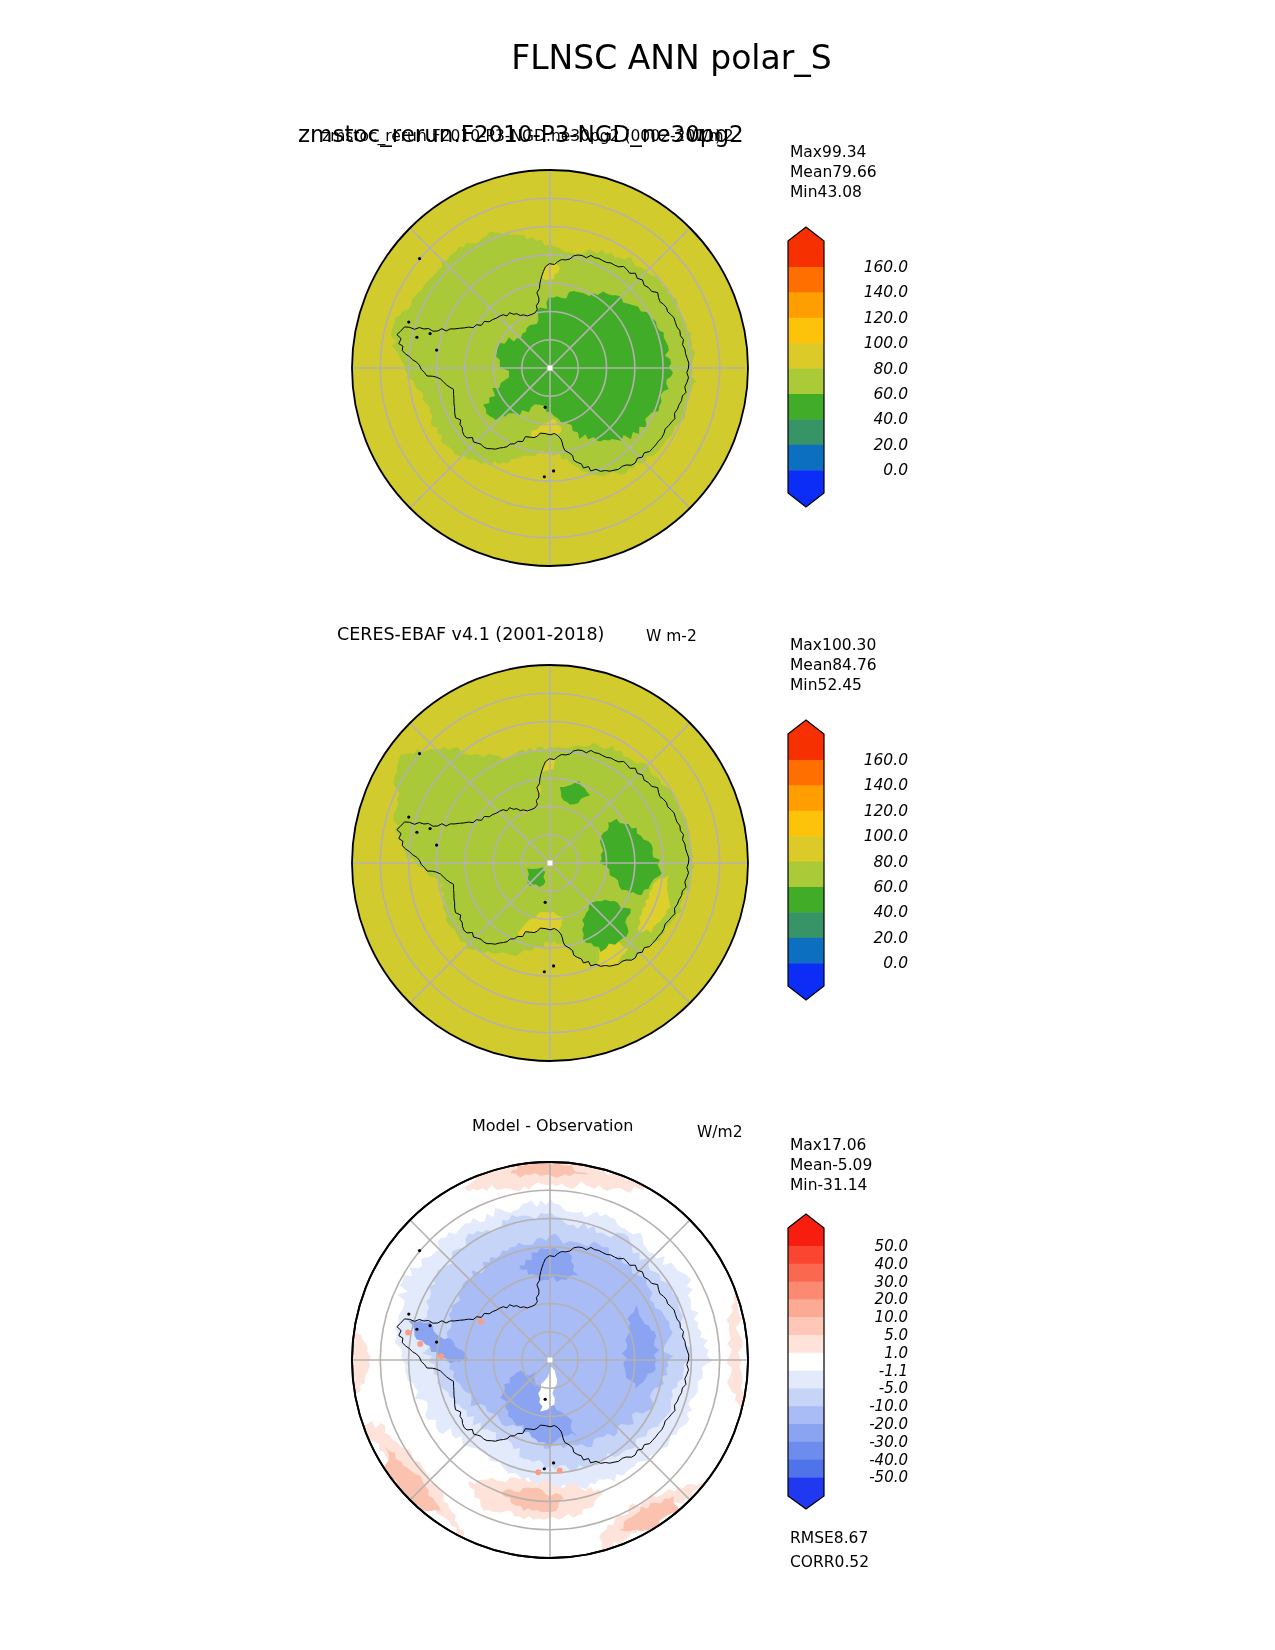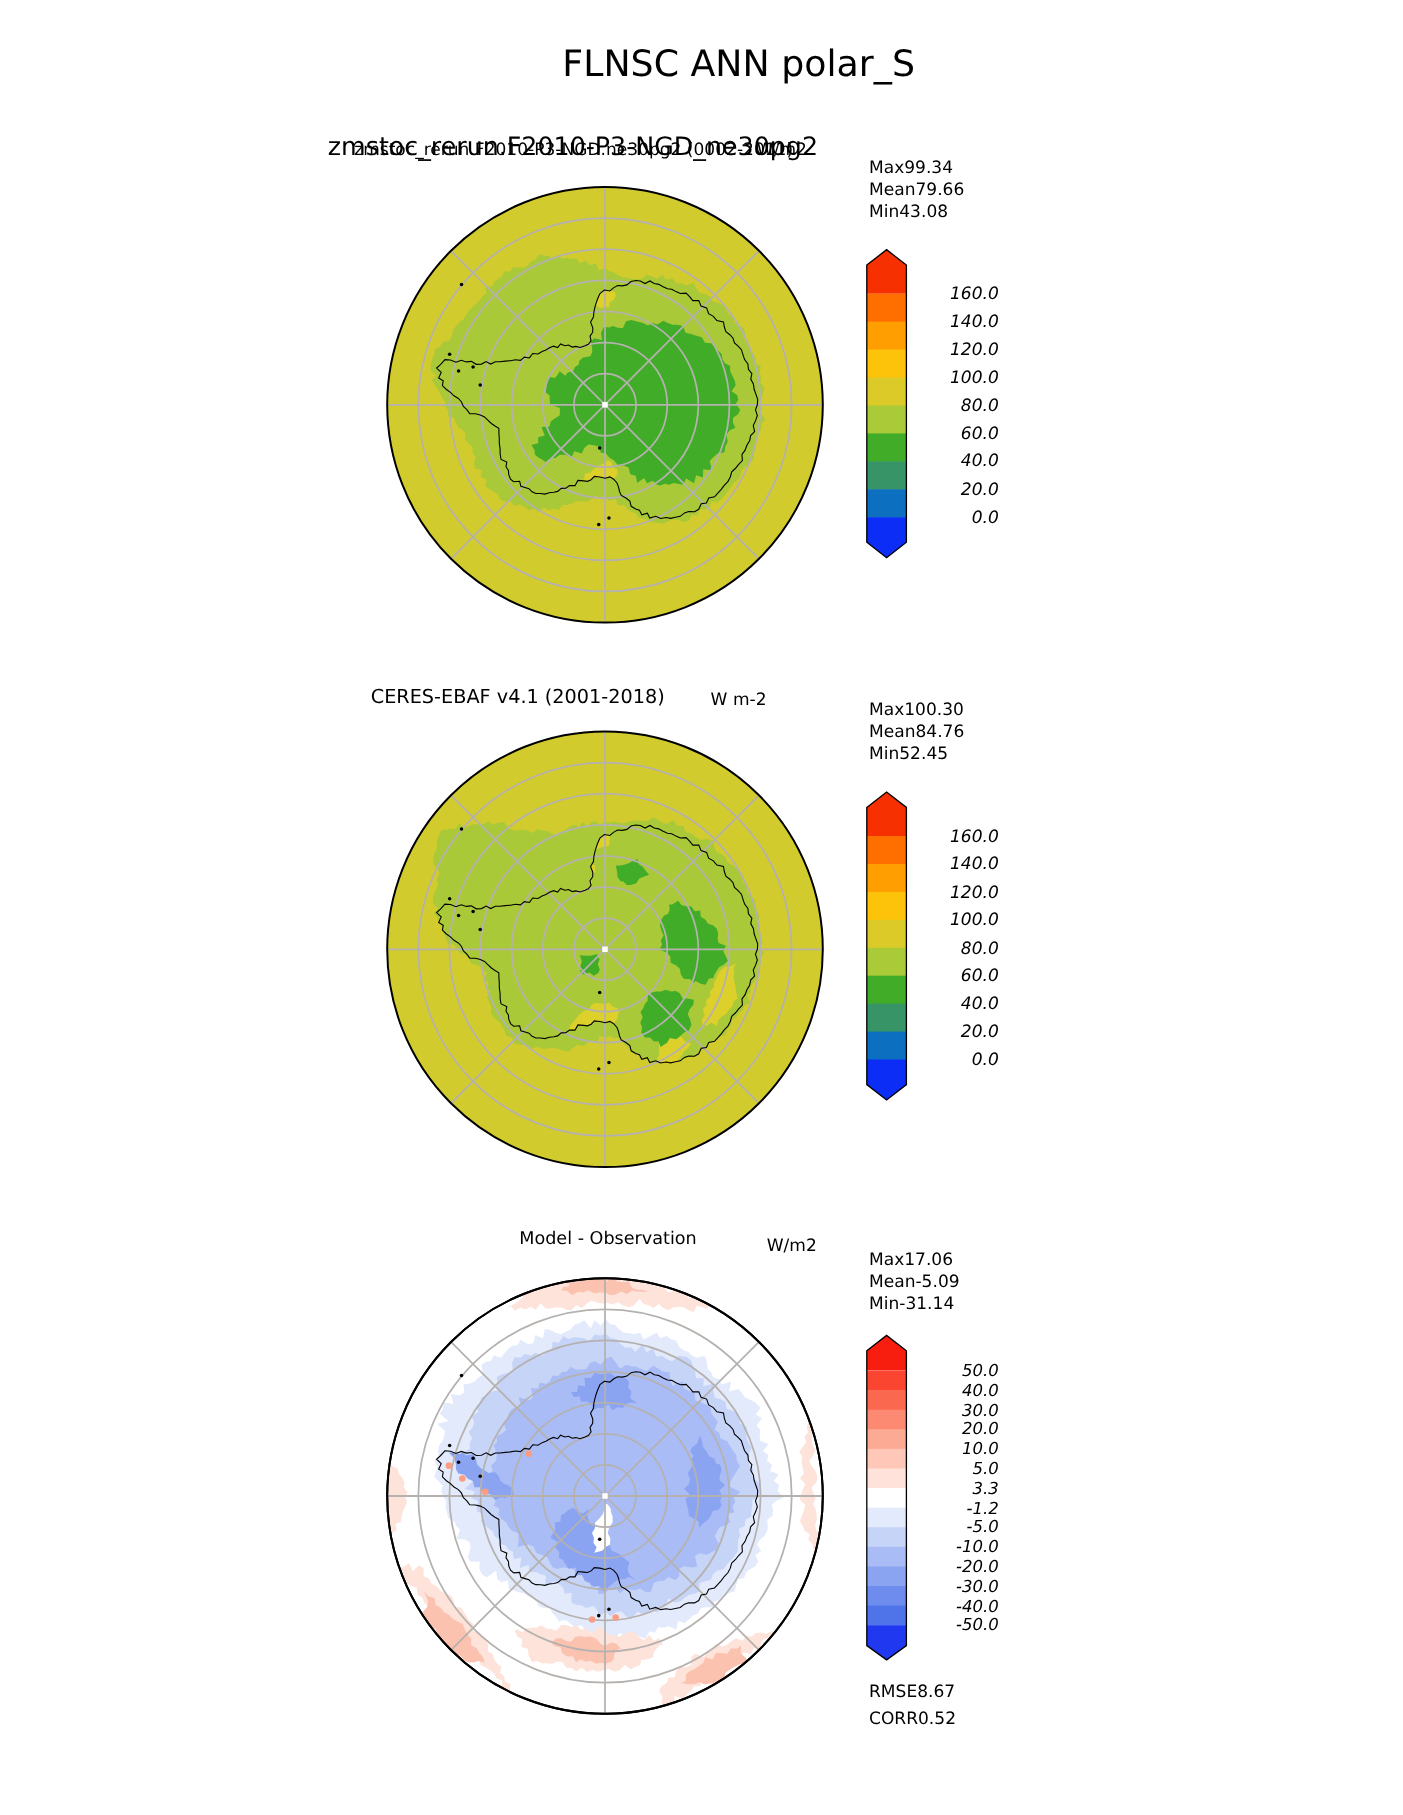--- a/index.html
+++ b/index.html
@@ -306,21 +306,21 @@
     <span class="cbtick" style="left: 828px; top: 877px; font-size: 15.5px; line-height: 20px;">60.0</span>
     <span class="cbtick" style="left: 828px; top: 902.4px; font-size: 15.5px; line-height: 20px;">40.0</span>
     <span class="cbtick" style="left: 828px; top: 927.8px; font-size: 15.5px; line-height: 20px;">20.0</span>
     <span class="cbtick" style="left: 828px; top: 953.2px; font-size: 15.5px; line-height: 20px;">0.0</span>
     <span class="cbtick" style="left: 828px; top: 1237px; font-size: 15px; line-height: 18px;">50.0</span>
     <span class="cbtick" style="left: 828px; top: 1254.8px; font-size: 15px; line-height: 18px;">40.0</span>
     <span class="cbtick" style="left: 828px; top: 1272.6px; font-size: 15px; line-height: 18px;">30.0</span>
     <span class="cbtick" style="left: 828px; top: 1290.4px; font-size: 15px; line-height: 18px;">20.0</span>
     <span class="cbtick" style="left: 828px; top: 1308.2px; font-size: 15px; line-height: 18px;">10.0</span>
     <span class="cbtick" style="left: 828px; top: 1326px; font-size: 15px; line-height: 18px;">5.0</span>
-    <span class="cbtick" style="left: 828px; top: 1343.8px; font-size: 15px; line-height: 18px;">3.3</span>
-    <span class="cbtick" style="left: 828px; top: 1361.6px; font-size: 15px; line-height: 18px;">-1.2</span>
+    <span class="cbtick" style="left: 828px; top: 1343.8px; font-size: 15px; line-height: 18px;">1.0</span>
+    <span class="cbtick" style="left: 828px; top: 1361.6px; font-size: 15px; line-height: 18px;">-1.1</span>
     <span class="cbtick" style="left: 828px; top: 1379.4px; font-size: 15px; line-height: 18px;">-5.0</span>
     <span class="cbtick" style="left: 828px; top: 1397.2px; font-size: 15px; line-height: 18px;">-10.0</span>
     <span class="cbtick" style="left: 828px; top: 1415px; font-size: 15px; line-height: 18px;">-20.0</span>
     <span class="cbtick" style="left: 828px; top: 1432.8px; font-size: 15px; line-height: 18px;">-30.0</span>
     <span class="cbtick" style="left: 828px; top: 1450.6px; font-size: 15px; line-height: 18px;">-40.0</span>
     <span class="cbtick" style="left: 828px; top: 1468.4px; font-size: 15px; line-height: 18px;">-50.0</span>
   </div>
 
 </body></html>

